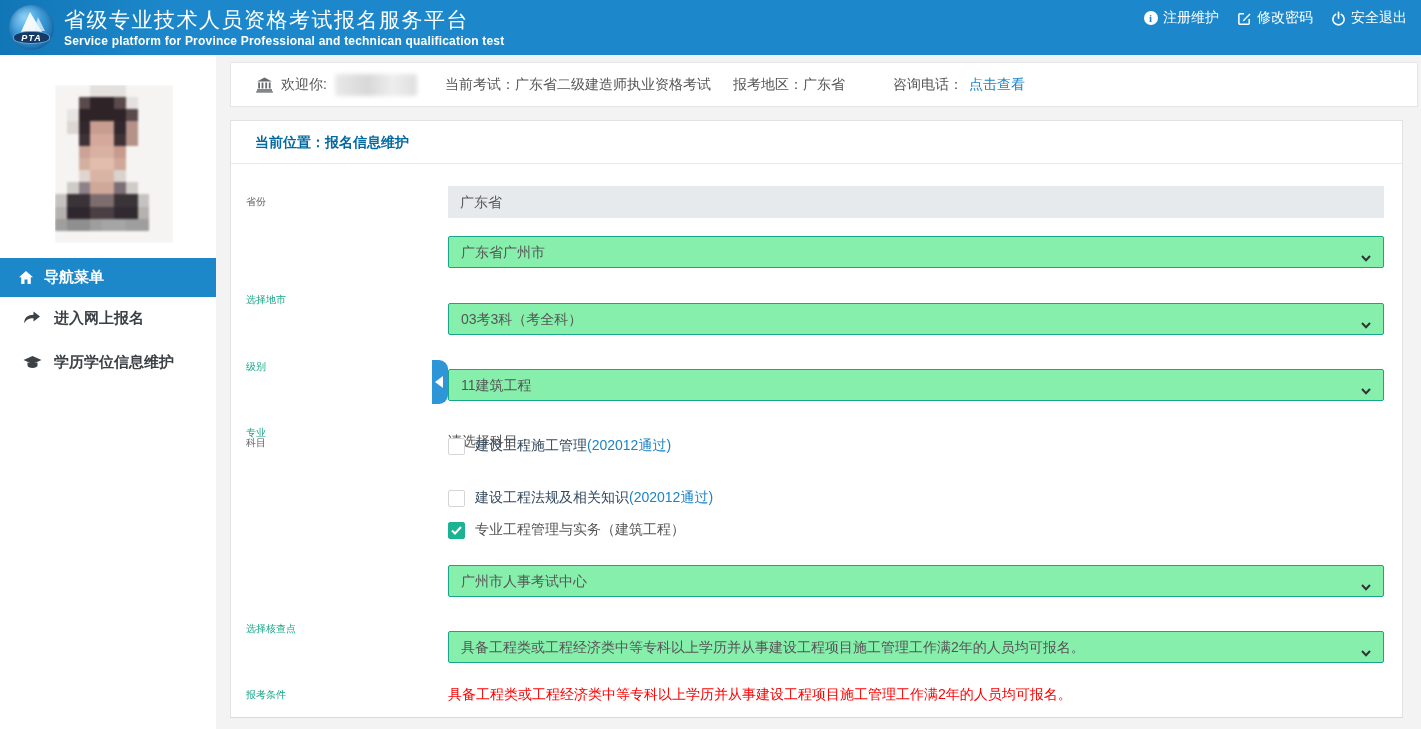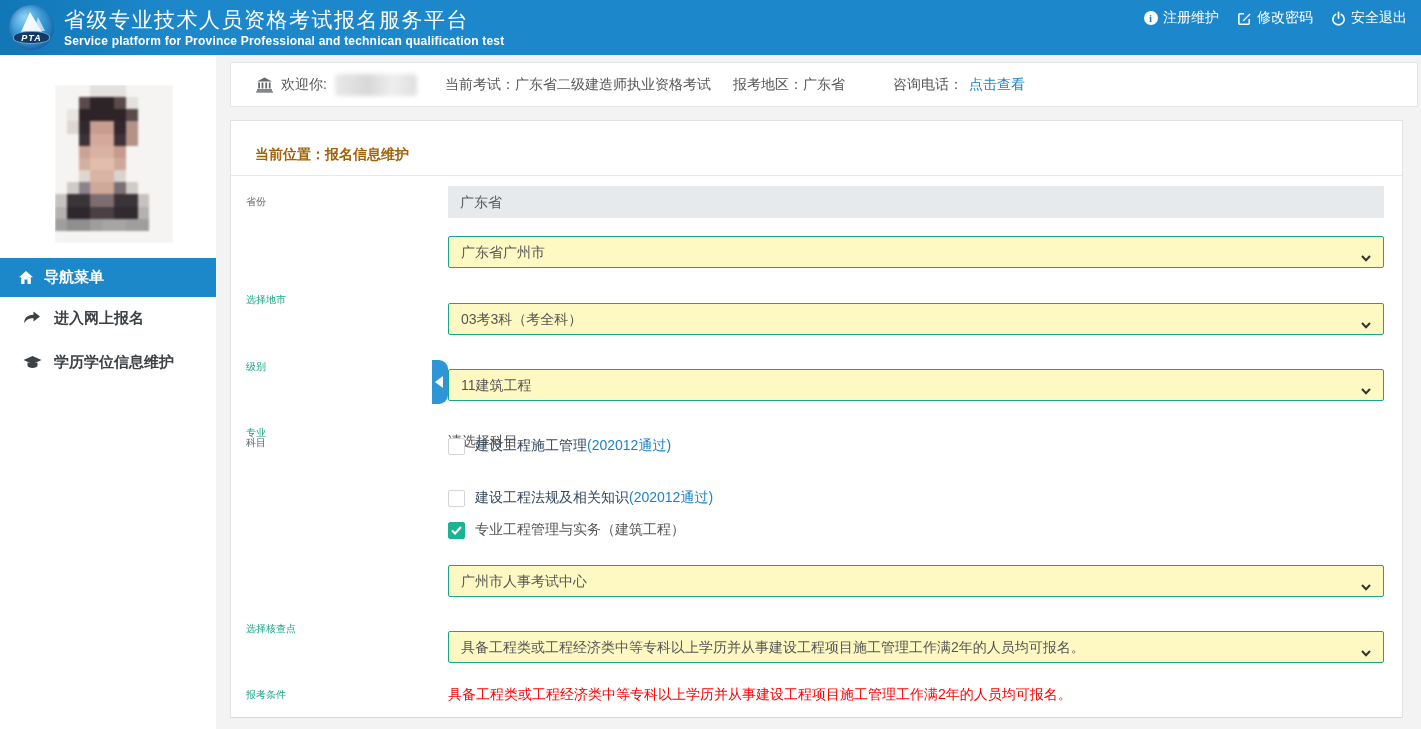--- a/index.html
+++ b/index.html
@@ -81,37 +81,37 @@
   .w-exam { margin-left:28px; }
   .w-region { margin-left:22px; }
   .w-phone { margin-left:48px; }
   .link-blue { color:#1c84c6; cursor:pointer; margin-left:6px; }
 
   .form-card {
     position:absolute; left:14px; top:65px; width:1173px; height:598px; background:#fff;
     border:1px solid #e2e2e2; border-bottom:1px solid #d9d9d9;
   }
   .breadcrumb {
-    position:absolute; left:0; top:12px; width:100%; height:43px; line-height:43px;
+    position:absolute; left:0; top:0; width:100%; height:43px; line-height:43px;
     border-bottom:1px solid #e7eaec; padding-left:24px;
-    font-size:14px; font-weight:bold; color:#a16207;
+    font-size:14px; font-weight:bold; color:#0369a1;
   }
   .form-row { position:absolute; left:0; width:100%; }
   .form-label {
     position:absolute; left:15px; width:175px; text-align:left;
     font-size:10px; font-weight:normal; color:#5f6368; line-height:32px;
   }
   .required .form-label { color:#18a689;margin-top:48px; }
   .form-field { position:absolute; left:217px; width:936px; }
   .input-disabled {
     height:32px; background:#e7eaed; border:none; line-height:32px;
     padding:0 12px; font-size:14px; color:#555;
   }
   .select-box {
-    position:relative; height:32px; background:#fef9c3; border:1px solid #18a689; border-radius:2px;
+    position:relative; height:32px; background:#86efac; border:1px solid #18a689; border-radius:2px;
     line-height:30px; padding:0 30px 0 12px; font-size:14px; color:#555; cursor:pointer;
     white-space:nowrap; overflow:hidden;
   }
   .select-box .chev { position:absolute; right:10px; top:8px; }
 
   .subject-hint { font-size:14px; color:#555; line-height:20px; }
   .cb-row { position:absolute; left:217px; display:flex; align-items:center; height:18px; cursor:pointer; }
   .checkbox {
     width:17px; height:17px; background:#fff; border:1px solid #d5d5d5; border-radius:2px;
     display:inline-flex; align-items:center; justify-content:center; flex:none; cursor:pointer;

